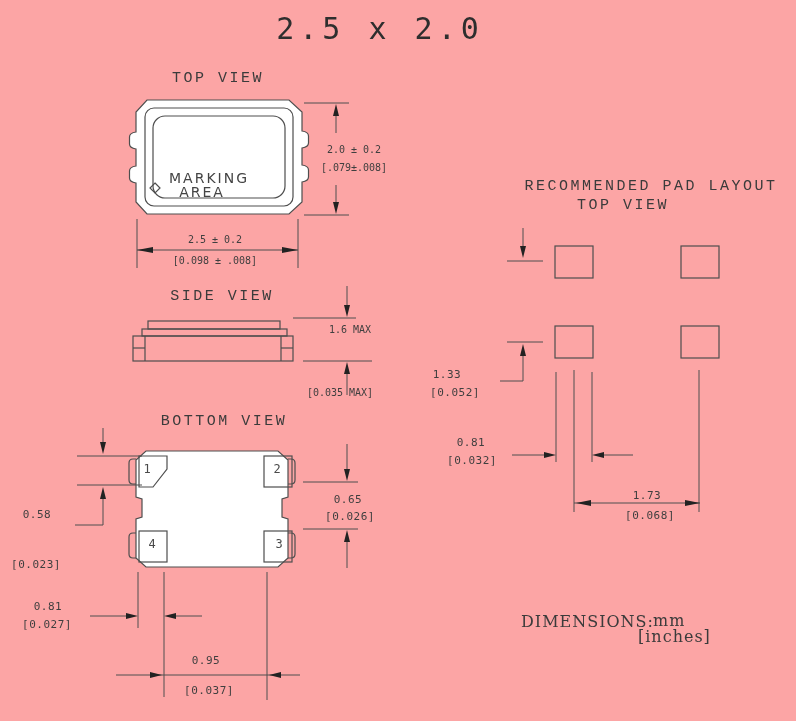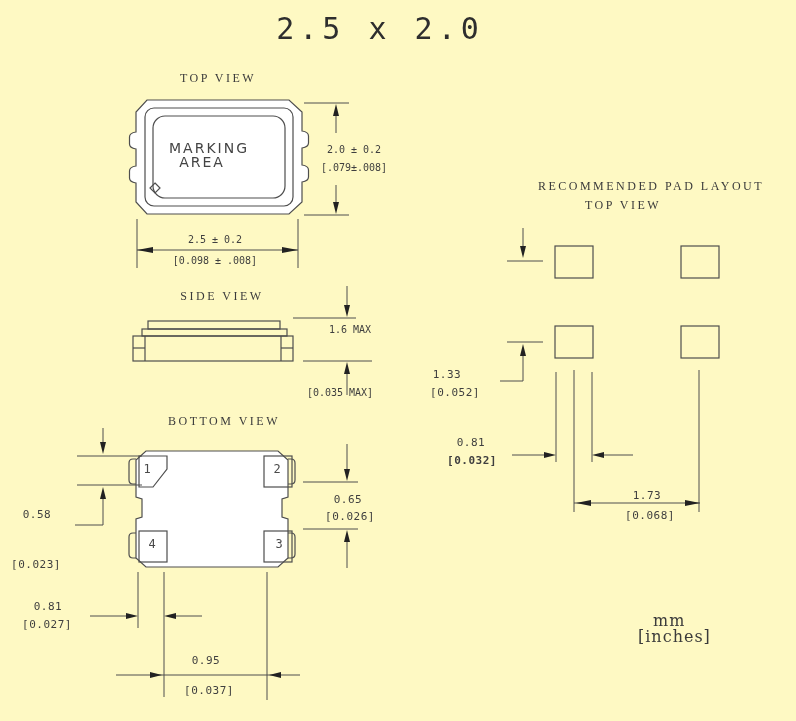--- a/index.html
+++ b/index.html
@@ -1,41 +1,42 @@
 <!DOCTYPE html>
 <html><head>
 <meta charset="utf-8">
 <style>
   html,body{margin:0;padding:0;background:#ffffff;}
   #canvas{
-    position:relative;width:796px;height:721px;background:#fef9c3;
+    position:relative;width:796px;height:721px;background:#fca5a5;
     font-family:"DejaVu Sans", sans-serif;overflow:hidden;
   }
   svg{position:absolute;left:0;top:0;}
   .t{position:absolute;transform:translate(-50%,-50%);white-space:nowrap;}
   .tl{position:absolute;white-space:nowrap;}
   .title{
     font-family:"DejaVu Sans Mono", monospace;font-size:30px;letter-spacing:5px;
     color:#2e2e2e;
   }
   .viewlabel{
-    font-family:Liberation Serif, serif;font-size:12px;letter-spacing:2.5px;
+    font-family:Liberation Mono, monospace;font-size:15px;letter-spacing:2.5px;
     color:#3b3b3b;
   }
   .dim{
     font-family:"DejaVu Sans Mono", monospace;font-size:11px;letter-spacing:0.5px;
     color:#3f3f3f;
   }
   .dimsm{
     font-family:"DejaVu Sans Mono", monospace;font-size:10px;letter-spacing:0px;
     color:#3f3f3f;
   }
   .marking{
     font-family:"DejaVu Sans", sans-serif;font-size:14px;letter-spacing:2px;
     color:#444444;
+    margin-top:30px;
   }
   .padnum{
     font-family:"DejaVu Sans Mono", monospace;font-size:12px;color:#4a4a4a;
   }
   .footer{
     font-family:"DejaVu Serif", serif;font-size:16px;letter-spacing:1px;
     color:#3b3b3b;
   }
 </style>
 </head>
@@ -200,20 +201,21 @@
   <div class="t dim" style="left:48px;top:606px;">0.81</div>
   <div class="t dim" style="left:47px;top:624px;">[0.027]</div>
   <div class="t dim" style="left:206px;top:660px;">0.95</div>
   <div class="t dim" style="left:209px;top:690px;">[0.037]</div>
 
   <div class="t viewlabel" style="left:651px;top:186px;">RECOMMENDED PAD LAYOUT</div>
   <div class="t viewlabel" style="left:623px;top:205px;">TOP VIEW</div>
   <div class="t dim" style="left:447px;top:374px;">1.33</div>
   <div class="t dim" style="left:455px;top:392px;">[0.052]</div>
   <div class="t dim" style="left:471px;top:442px;">0.81</div>
-  <div class="t dim" style="left:472px;top:460px;font-weight:bold;">[0.032]</div>
+  <div class="t dim" style="left:472px;top:460px;">[0.032]</div>
   <div class="t dim" style="left:647px;top:495px;">1.73</div>
   <div class="t dim" style="left:650px;top:515px;">[0.068]</div>
 
+  <div class="tl footer" style="left:521px;top:612px;">DIMENSIONS:</div>
   <div class="tl footer" style="left:653px;top:611px;">mm</div>
   <div class="tl footer" style="left:638px;top:627px;">[inches]</div>
 
 </div>
 
 </body></html>

